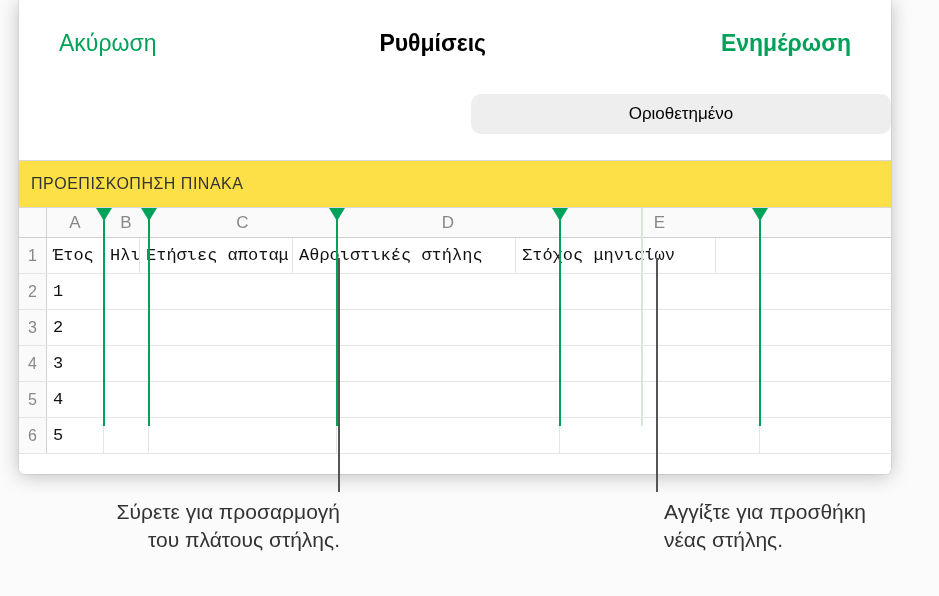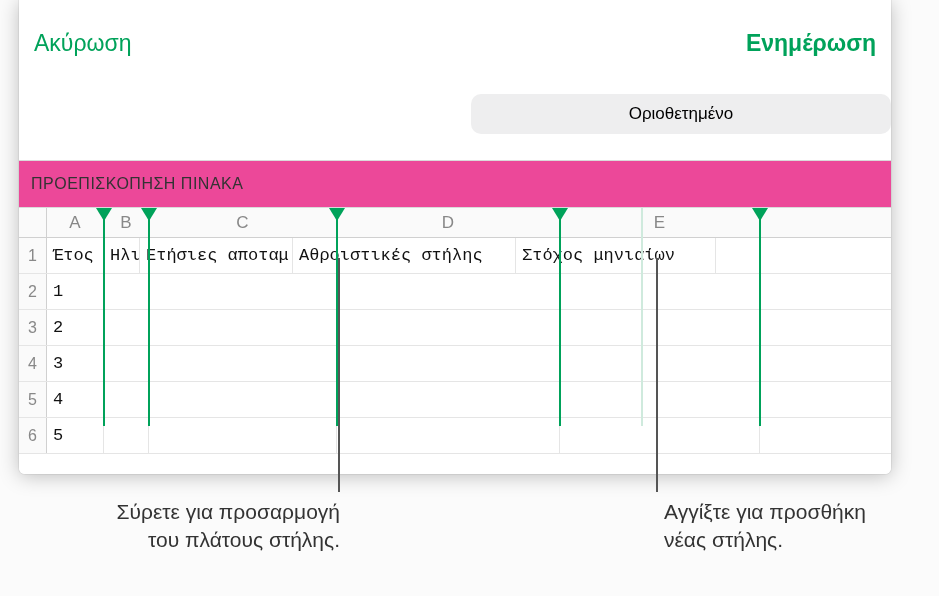--- a/index.html
+++ b/index.html
@@ -22,21 +22,21 @@
     box-shadow: 0 2px 20px rgba(0,0,0,0.25), 0 0 0 1px rgba(0,0,0,0.05);
     overflow: hidden;
     display: flex;
     flex-direction: column;
   }
   .header {
     height: 86px;
     display: flex;
     align-items: center;
     justify-content: space-between;
-    padding: 0 15px;
+    padding: 0 40px;
     gap: 44px;
   }
   .header .title {
     font-size: 23px;
     font-weight: 600;
     color: #000;
   }
   .header .btn-left, .header .btn-right {
     font-size: 23px;
     color: #00a25a;
@@ -66,21 +66,21 @@
     color: #000;
     border-radius: 8px;
     cursor: pointer;
   }
   .segmented .seg.active {
     background: #fff;
     box-shadow: 0 1px 3px rgba(0,0,0,0.15);
     font-weight: 600;
   }
   .section-label {
-    background: #ec4899;
+    background: #fde047;
     border-top: 1px solid #dadada;
     border-bottom: 1px solid #dadada;
     padding: 14px 12px;
     font-size: 16px;
     letter-spacing: 0.5px;
     color: #333;
   }
   .table-area {
     flex: 1;
     position: relative;
@@ -169,20 +169,21 @@
     width: 1.5px;
     background: #555;
   }
 </style>
 </head>
 <body>
 
 <div class="modal">
   <div class="header">
     <div class="btn-left">Ακύρωση</div>
+    <div class="title">Ρυθμίσεις</div>
     <div class="btn-right">Ενημέρωση</div>
   </div>
   <div class="segmented-wrap">
     <div class="segmented">
       <div class="seg">Οριοθετημένο</div>
     </div>
   </div>
   <div class="section-label">ΠΡΟΕΠΙΣΚΟΠΗΣΗ ΠΙΝΑΚΑ</div>
   <div class="table-area" id="table-area">
     <div class="ruler" id="ruler">

